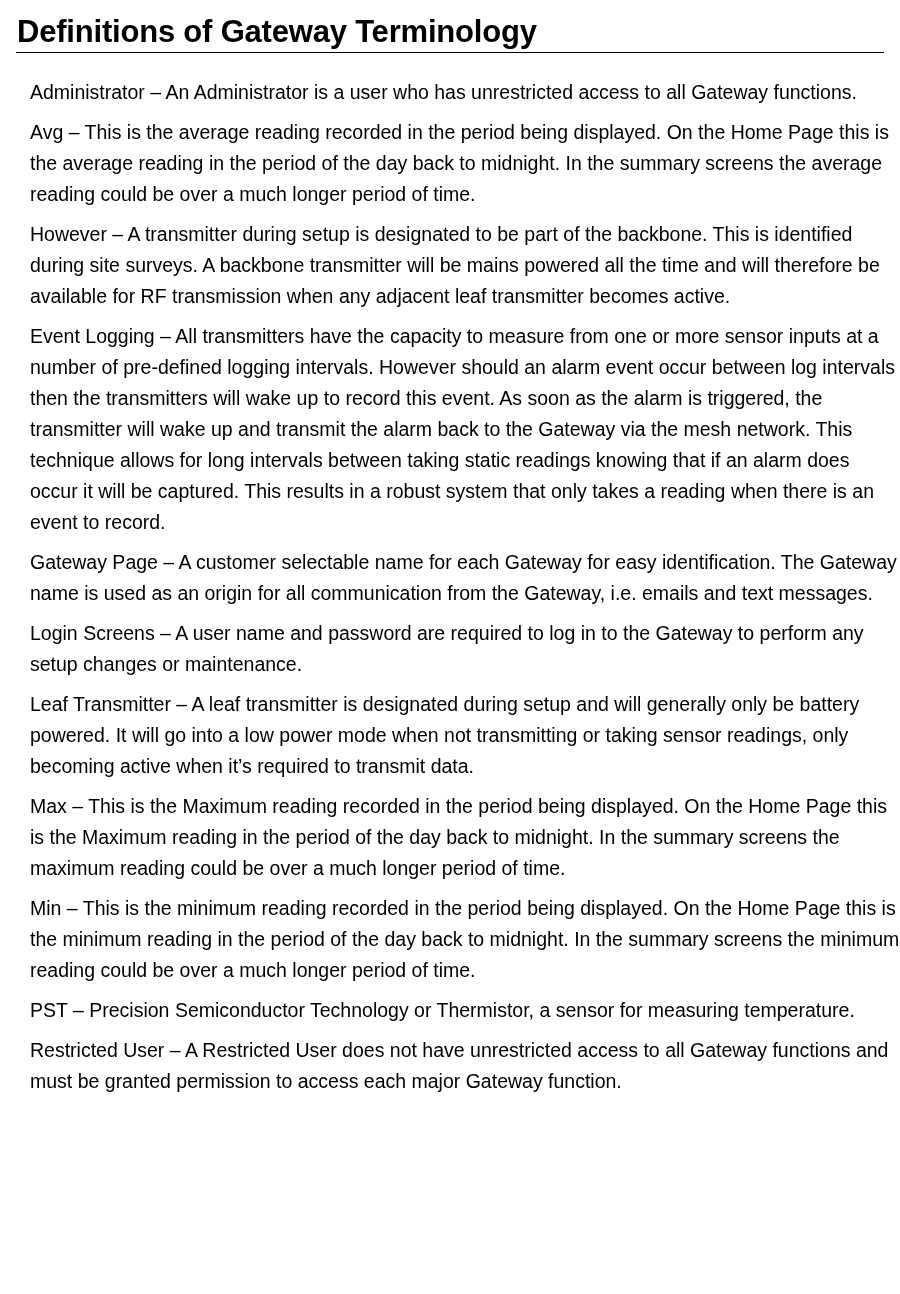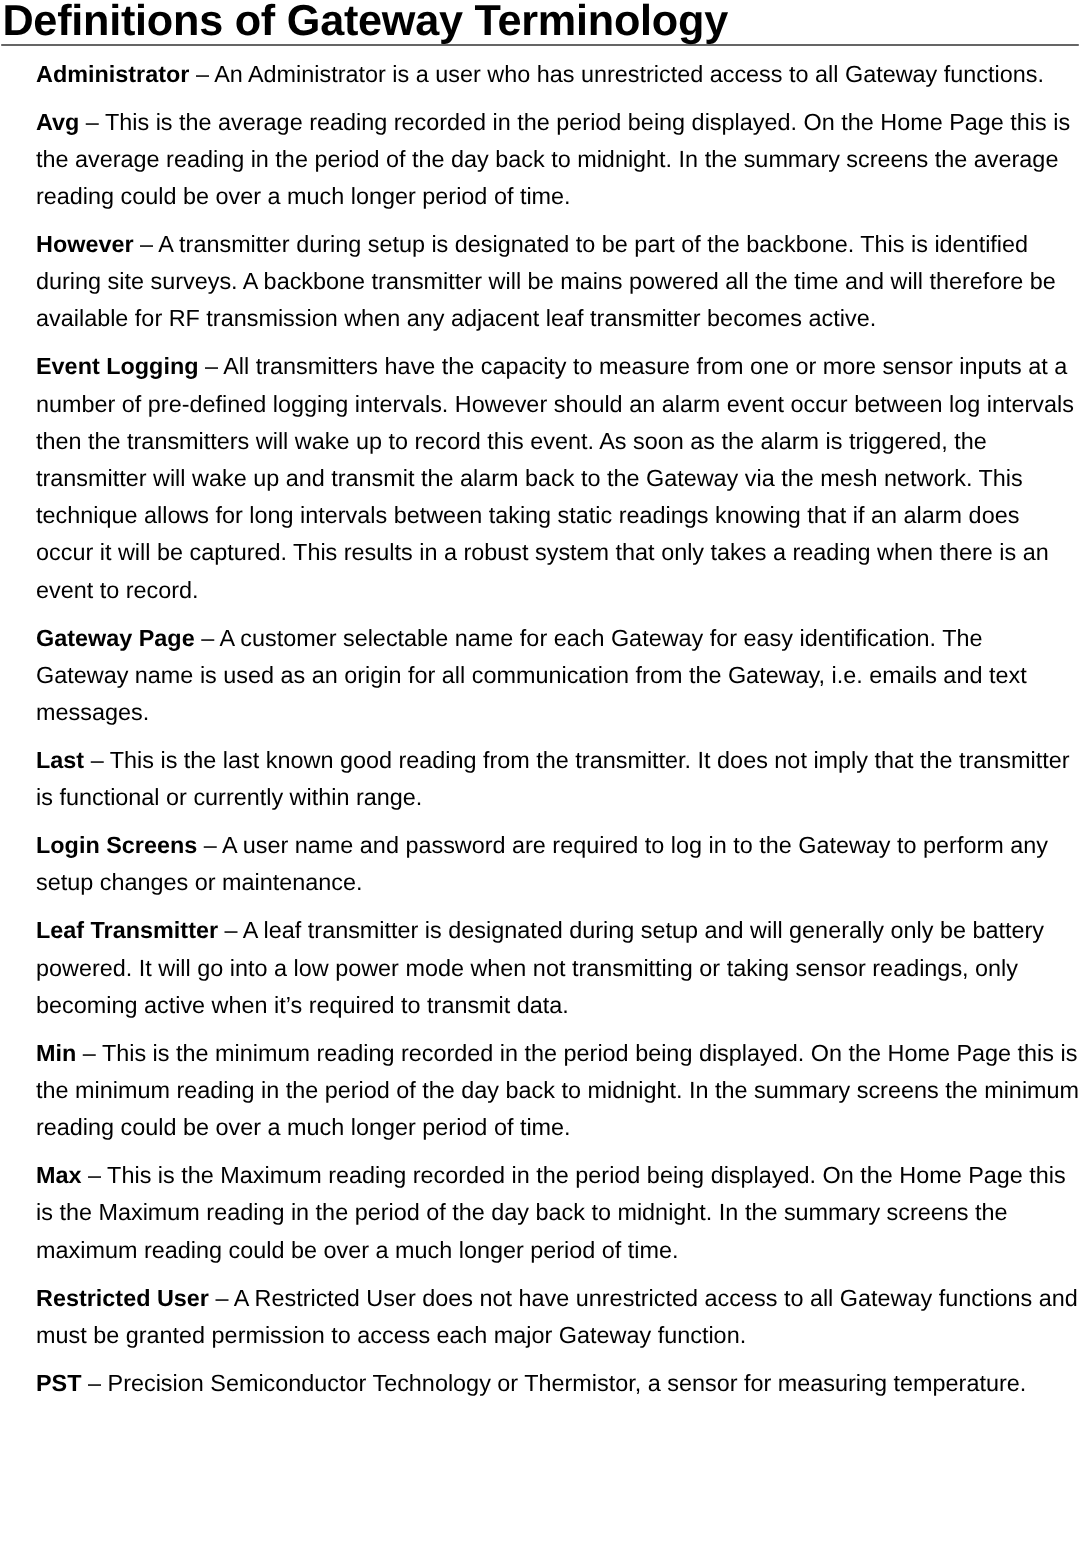--- a/index.html
+++ b/index.html
@@ -1,37 +1,36 @@
 <!DOCTYPE html>
 <html><head>
 <meta charset="utf-8">
 <style>
   html, body { margin: 0; padding: 0; background: #ffffff; }
   body { width: 900px; height: 1294px; overflow: hidden; font-family: "Liberation Sans", sans-serif; color: #000; }
   .title {
-    font-weight: bold; font-size: 36px; line-height: 32px;
-    padding: 0 1px 0 1px; margin: 1px; height: 36px;
+    font-weight: bold; font-size: 31px; line-height: 32px;
+    padding: 0 1px 0 1px; margin: 16px; height: 36px;
     border-bottom: 1.5px solid #000;
     letter-spacing: -0.2px;
   }
   .defs { padding: 8px 0 0 30px; }
   .entry { font-size: 19.5px; line-height: 31px; margin: 0 0 9px 0; width: 870px; }
-  .term { font-weight: bold; }
+  .term { font-weight: normal; }
 </style>
 </head>
 <body>
 
 <h1 class="title">Definitions of Gateway Terminology</h1>
 
 <div class="defs">
   <p class="entry"><span class="term">Administrator</span><span> – </span><span>An Administrator is a user who has unrestricted access to all Gateway functions.</span></p>
   <p class="entry"><span class="term">Avg</span><span> – </span><span>This is the average reading recorded in the period being displayed. On the Home Page this is the average reading in the period of the day back to midnight. In the summary screens the average reading could be over a much longer period of time.</span></p>
   <p class="entry"><span class="term">However</span><span> – </span><span>A transmitter during setup is designated to be part of the backbone. This is identified during site surveys. A backbone transmitter will be mains powered all the time and will therefore be available for RF transmission when any adjacent leaf transmitter becomes active.</span></p>
   <p class="entry"><span class="term">Event Logging</span><span> – </span><span>All transmitters have the capacity to measure from one or more sensor inputs at a number of pre-defined logging intervals. However should an alarm event occur between log intervals then the transmitters will wake up to record this event. As soon as the alarm is triggered, the transmitter will wake up and transmit the alarm back to the Gateway via the mesh network. This technique allows for long intervals between taking static readings knowing that if an alarm does occur it will be captured. This results in a robust system that only takes a reading when there is an event to record.</span></p>
   <p class="entry"><span class="term">Gateway Page</span><span> – </span><span>A customer selectable name for each Gateway for easy identification. The Gateway name is used as an origin for all communication from the Gateway, i.e. emails and text messages.</span></p>
-  <p class="entry"><span class="term">Last</span><span> – </span><span>This is the last known good reading from the transmitter. It does not imply that the transmitter is functional or currently within range.</span></p>
   <p class="entry"><span class="term">Login Screens</span><span> – </span><span>A user name and password are required to log in to the Gateway to perform any setup changes or maintenance.</span></p>
   <p class="entry"><span class="term">Leaf Transmitter</span><span> – </span><span>A leaf transmitter is designated during setup and will generally only be battery powered. It will go into a low power mode when not transmitting or taking sensor readings, only becoming active when it’s required to transmit data.</span></p>
+  <p class="entry"><span class="term">Max</span><span> – </span><span>This is the Maximum reading recorded in the period being displayed. On the Home Page this is the Maximum reading in the period of the day back to midnight. In the summary screens the maximum reading could be over a much longer period of time.</span></p>
   <p class="entry"><span class="term">Min</span><span> – </span><span>This is the minimum reading recorded in the period being displayed. On the Home Page this is the minimum reading in the period of the day back to midnight. In the summary screens the minimum reading could be over a much longer period of time.</span></p>
-  <p class="entry"><span class="term">Max</span><span> – </span><span>This is the Maximum reading recorded in the period being displayed. On the Home Page this is the Maximum reading in the period of the day back to midnight. In the summary screens the maximum reading could be over a much longer period of time.</span></p>
+  <p class="entry"><span class="term">PST</span><span> – </span><span>Precision Semiconductor Technology or Thermistor, a sensor for measuring temperature.</span></p>
   <p class="entry"><span class="term">Restricted User</span><span> – </span><span>A Restricted User does not have unrestricted access to all Gateway functions and must be granted permission to access each major Gateway function.</span></p>
-  <p class="entry"><span class="term">PST</span><span> – </span><span>Precision Semiconductor Technology or Thermistor, a sensor for measuring temperature.</span></p>
 </div>
 
 </body></html>

